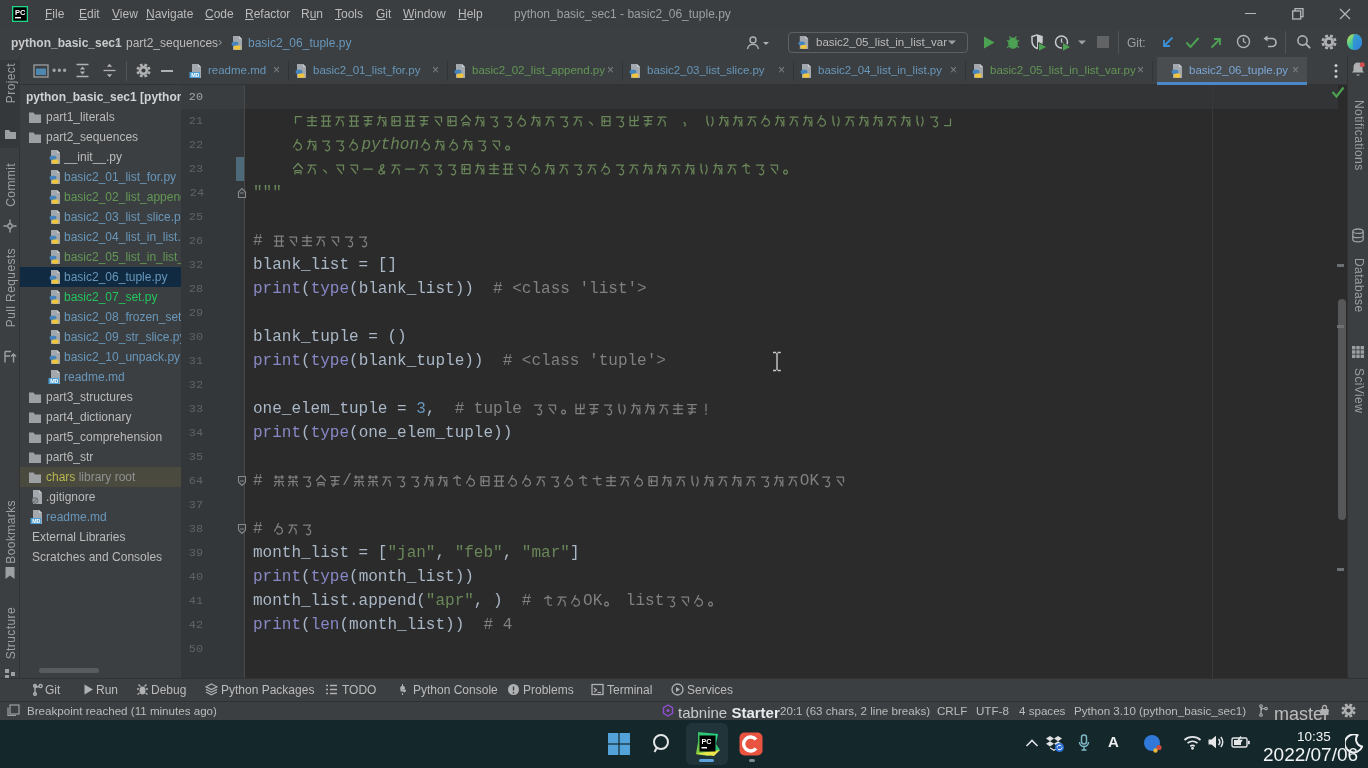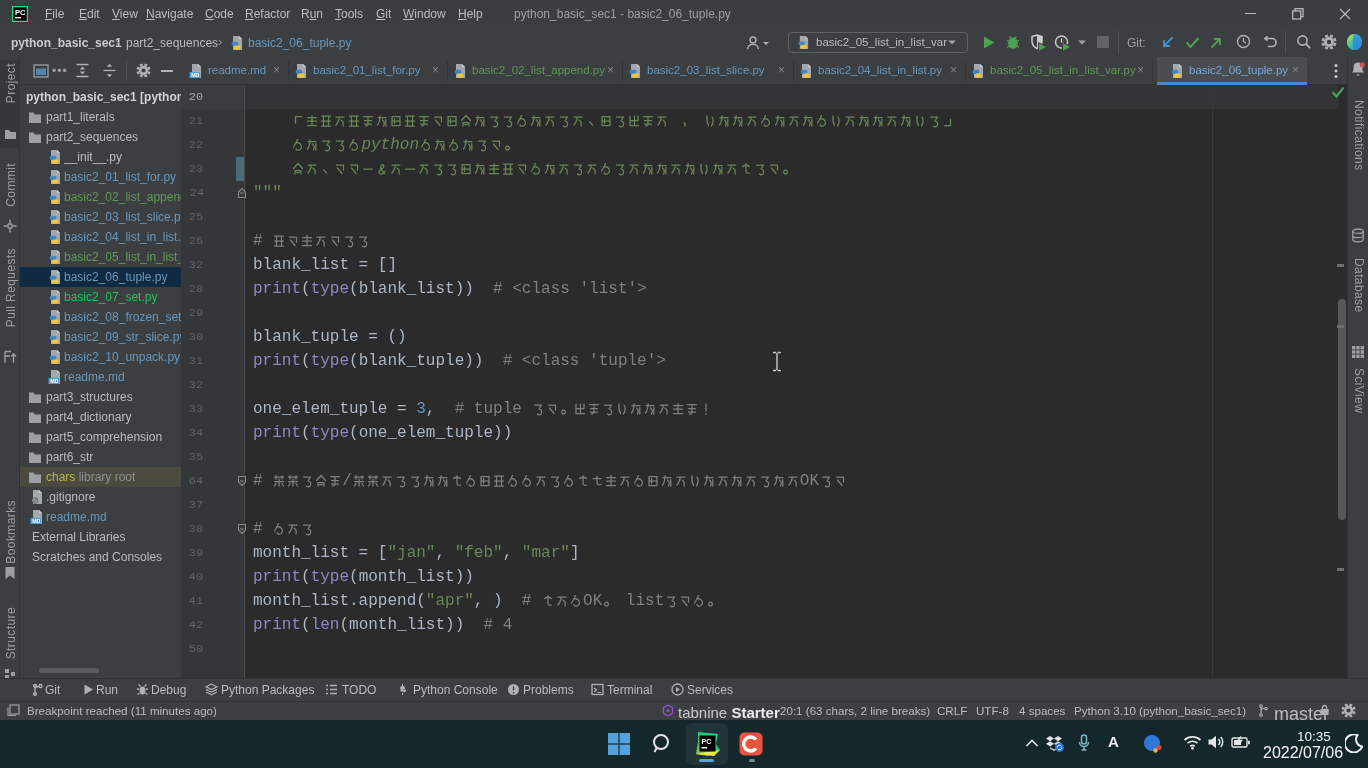--- a/index.html
+++ b/index.html
@@ -989,15 +989,15 @@
 <path d="M1.5 5.5h3L9 1.8v12.4L4.5 10.5h-3z" fill="#e4e6e8"></path>
 <path d="M11.5 5a4.5 4.5 0 0 1 0 6M13.8 3a7.5 7.5 0 0 1 0 10" fill="none" stroke="#e4e6e8" stroke-width="1.5"></path>
   </svg>
 <svg class="ab ic" style="left:1231px;top:735px" width="19" height="14" viewBox="0 0 19 14">
 <rect x="1" y="3" width="15" height="9" rx="1.5" fill="none" stroke="#e4e6e8" stroke-width="1.4"></rect>
 <rect x="17" y="5.8" width="1.8" height="3.4" fill="#e4e6e8"></rect>
 <rect x="3" y="5" width="7" height="5" fill="#e4e6e8"></rect>
 <path d="M10 1.5l-3 4h3.6l-2.4 4" fill="none" stroke="#e4e6e8" stroke-width="1.4"></path>
   </svg>
 <div class="ab" style="left:1297px;top:729px;font-size:13.5px;color:#f2f4f5">10:35</div>
-<div class="ab" style="left:1263px;top:744px;font-size:16px;color:#f2f4f5">2022/07/06</div>
+<div class="ab" style="left:1263px;top:744px;font-size:19px;color:#f2f4f5">2022/07/06</div>
 <svg class="ab ic" style="left:1345px;top:734px" width="18" height="19" viewBox="0 0 18 19">
 <path d="M12.5 1.2A9 9 0 1 0 17.2 12.6 7.2 7.2 0 0 1 12.5 1.2z" fill="none" stroke="#eceeef" stroke-width="2"></path>
   </svg>
 </body></html>

